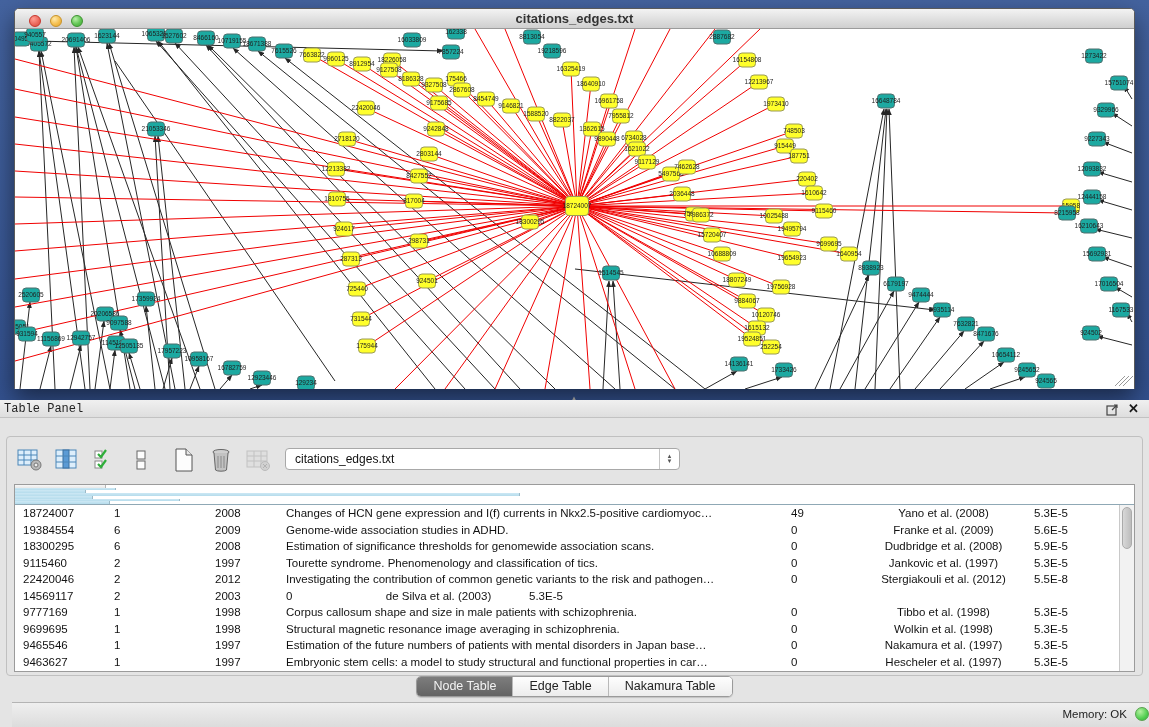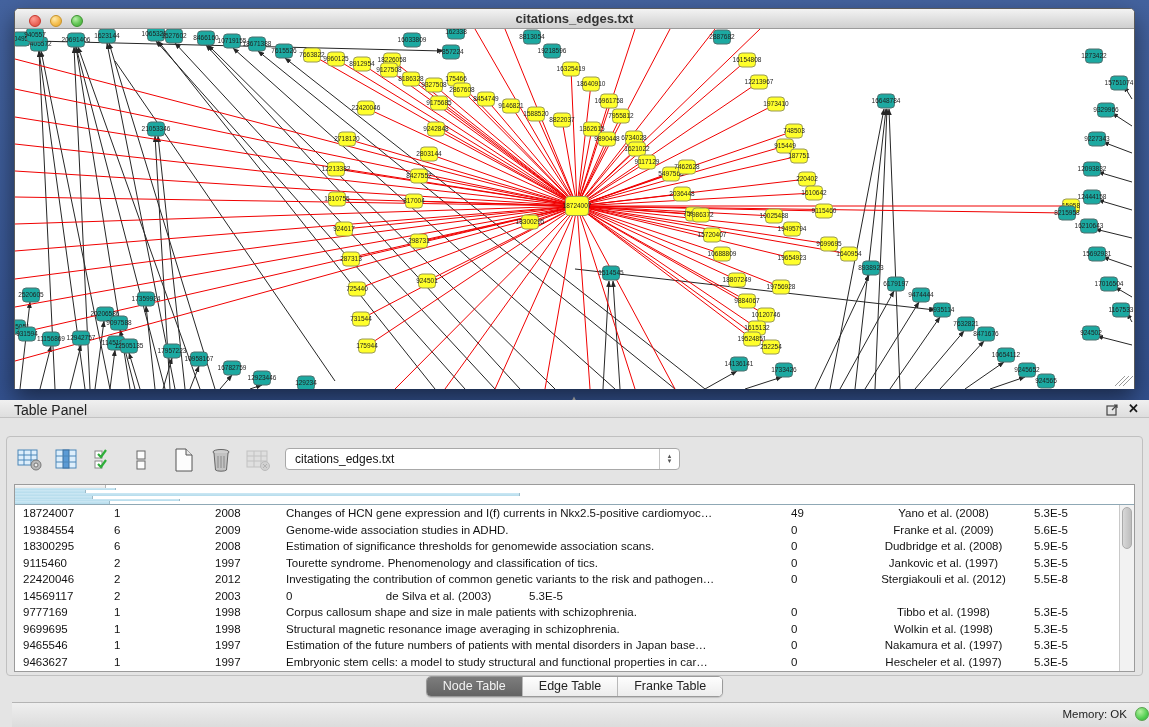--- a/index.html
+++ b/index.html
@@ -20,21 +20,21 @@
   .tl.red{left:14px;background:radial-gradient(circle at 35% 30%,#ff9d92,#ec6a5e 55%,#d6473a);border:1px solid #c8352c;}
   .tl.yellow{left:35px;background:radial-gradient(circle at 35% 30%,#ffe9a8,#f5bf4f 55%,#e0a22e);border:1px solid #c99328;}
   .tl.green{left:56px;background:radial-gradient(circle at 35% 30%,#b8f0a8,#61c554 55%,#45a637);border:1px solid #3d9330;}
   #network-canvas{display:block;background:#fff;}
   .grip-line{stroke:#9a9a9a;stroke-width:1;}
 
   
   #table-panel{position:absolute;left:0;top:400px;width:1149px;height:327px;background:#e4e4e4;}
   #panel-header{position:relative;height:18px;background:linear-gradient(#f0f0f0,#dedede);
     border-bottom:1px solid #c2c2c2;}
-  #panel-header .ph-title{position:absolute;left:14px;top:2px;font-size:14px;color:#222;}
+  #panel-header .ph-title{position:absolute;left:4px;top:2px;font-size:12px;color:#222;font-family:Liberation Mono, monospace;}
   #panel-header .ph-icons{position:absolute;right:10px;top:1px;display:flex;gap:9px;align-items:center;}
   .ph-x{font-size:13px;font-weight:700;color:#1a1a1a;line-height:16px;}
   #splitter-dot{position:absolute;left:567px;top:-5px;width:14px;height:6px;color:#8a8a8a;
     font-size:7px;line-height:6px;text-align:center;}
 
   #inner-border{position:absolute;left:6px;top:36px;width:1137px;height:240px;
     border:1px solid #c0c0c0;border-radius:4px;}
 
   #toolbar{position:absolute;left:16px;top:46px;height:28px;display:flex;align-items:center;gap:9px;}
   .tool{width:28px;height:26px;display:flex;align-items:center;justify-content:center;border-radius:3px;}
@@ -710,21 +710,21 @@
         </div>
       <div id="vscroll">
         <div id="vthumb"></div>
       </div>
     </div>
 
     <div id="table-tabs">
       <div class="seg">
         <div class="tab selected">Node Table</div>
         <div class="tab">Edge Table</div>
-        <div class="tab">Franke Table</div>
+        <div class="tab">Nakamura Table</div>
       </div>
     </div>
 
     <div id="statusbar">
       <span class="mem">Memory: OK</span>
       <span id="memory-light"></span>
     </div>
   </div>
 </div>
 

